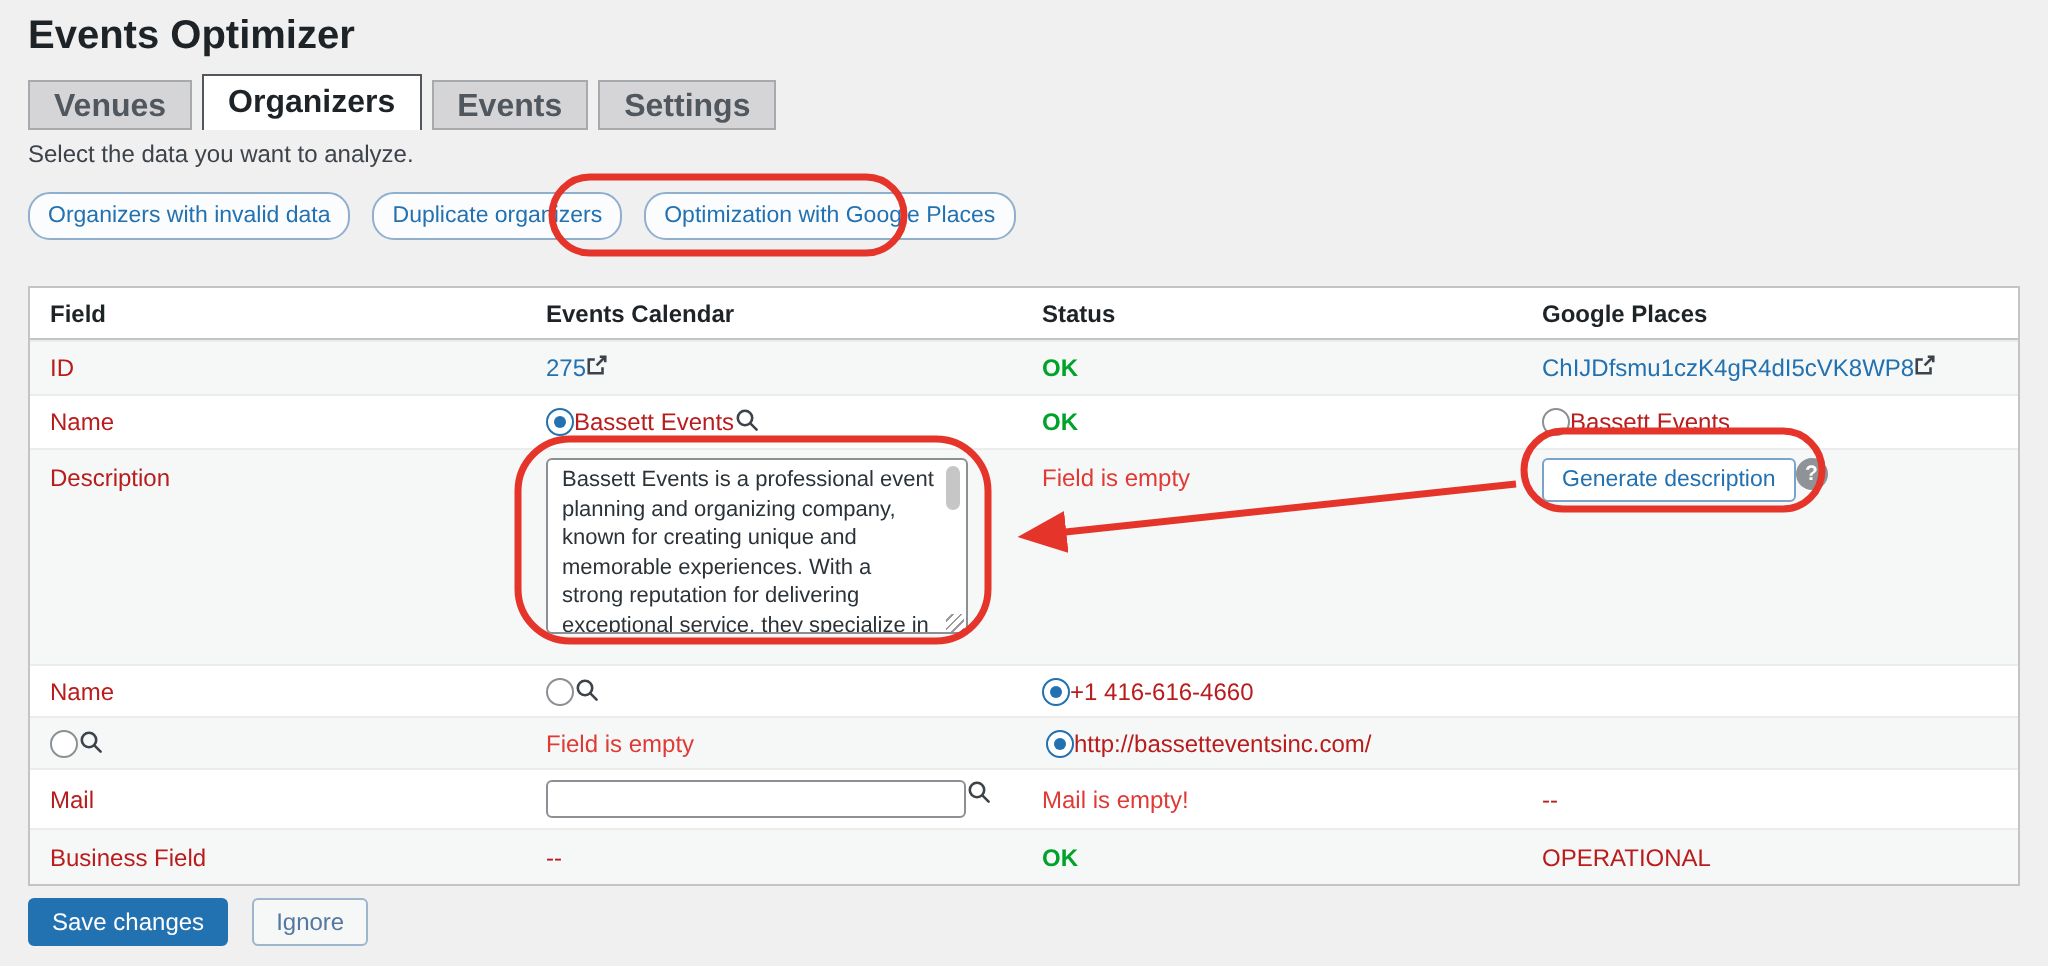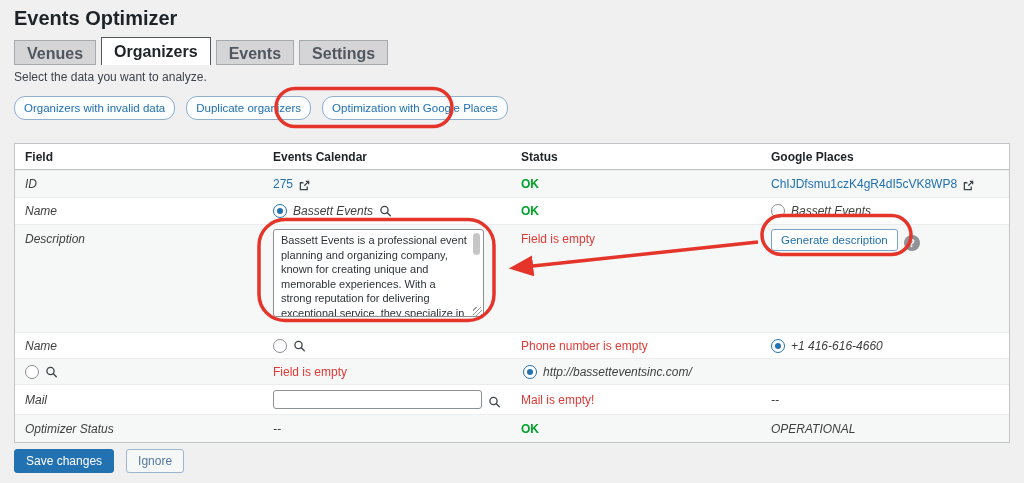--- a/index.html
+++ b/index.html
@@ -36,35 +36,35 @@
     position:absolute; left:14px; top:143px; width:996px;
     background:#fff; border:1px solid #c3c4c7;
   }
   .trow { display:flex; align-items:center; border-top:1px solid #ececec; }
   .trow.header { border-top:none; border-bottom:1px solid #c3c4c7; height:26px; font-weight:700; color:#1d2327; }
   .trow.stripe { background:#f6f7f7; }
   .c1 { width:248px; padding:0 10px; }
   .c2 { width:248px; padding:0 10px; }
   .c3 { width:250px; padding:0 10px; }
   .c4 { flex:1; padding:0 10px; }
-  .cell-inline { display:flex; align-items:flex-end; gap:6px; }
+  .cell-inline { display:flex; align-items:flex-start; }
   .row-id { height:27px; }
   .row-name { height:27px; }
   .row-desc { min-height:108px; align-items:flex-start; }
   .row-desc .c1, .row-desc .c3 { padding-top:7px; }
   .row-desc .c2 { padding-top:4px; }
   .row-desc .c4 { padding-top:4px; }
   .row-phone { height:26px; }
   .row-website { height:26px; }
   .row-mail { height:30px; }
   .row-bs { height:28px; }
   .link { color:#2271b1; text-decoration:none; cursor:pointer; }
   .ok { color:#00a32a; font-weight:600; }
   .err { color:#e03a36; }
-  .plain { color:#404040;font-style:italic; }
+  .plain { color:#b91c1c; }
   
   .radio {
     width:14px; height:14px; border-radius:50%;
     border:1px solid #8c8f94; background:#fff; display:inline-block;
     position:relative; flex:0 0 auto; cursor:pointer;
   }
   .radio.selected { border-color:#2271b1; }
   .radio.selected::after {
     content:""; position:absolute; left:3px; top:3px; width:6px; height:6px;
     border-radius:50%; background:#2271b1;
@@ -207,21 +207,20 @@
     <div class="c1 plain">Name</div>
     <div class="c2 cell-inline">
       <span class="radio"></span>
       <span class="icon">
           <svg width="13" height="13" viewBox="0 0 13 13" fill="none" stroke="#3c434a" stroke-width="1.3">
             <circle cx="5.5" cy="5" r="3.6"></circle>
             <line x1="8.3" y1="7.8" x2="11.3" y2="10.8" stroke-linecap="round"></line>
           </svg>
         </span>
     </div>
-    <div class="c3 err">Phone number is empty</div>
     <div class="c4 cell-inline">
       <span class="radio selected"></span>
       <span class="plain">+1 416-616-4660</span>
     </div>
   </div>
 
   <div class="trow row-website stripe">
     <div class="c2 cell-inline">
       <span class="radio"></span>
       <span class="icon">
@@ -247,21 +246,21 @@
             <circle cx="5.5" cy="5" r="3.6"></circle>
             <line x1="8.3" y1="7.8" x2="11.3" y2="10.8" stroke-linecap="round"></line>
           </svg>
         </span>
     </div>
     <div class="c3 err">Mail is empty!</div>
     <div class="c4 plain">--</div>
   </div>
 
   <div class="trow row-bs stripe">
-    <div class="c1 plain">Optimizer Status</div>
+    <div class="c1 plain">Business Field</div>
     <div class="c2 plain">--</div>
     <div class="c3 ok">OK</div>
     <div class="c4 plain">OPERATIONAL</div>
   </div>
 </div>
 
 <div class="footer">
   <button class="btn-primary">Save changes</button>
   <button class="btn-ignore">Ignore</button>
 </div>

